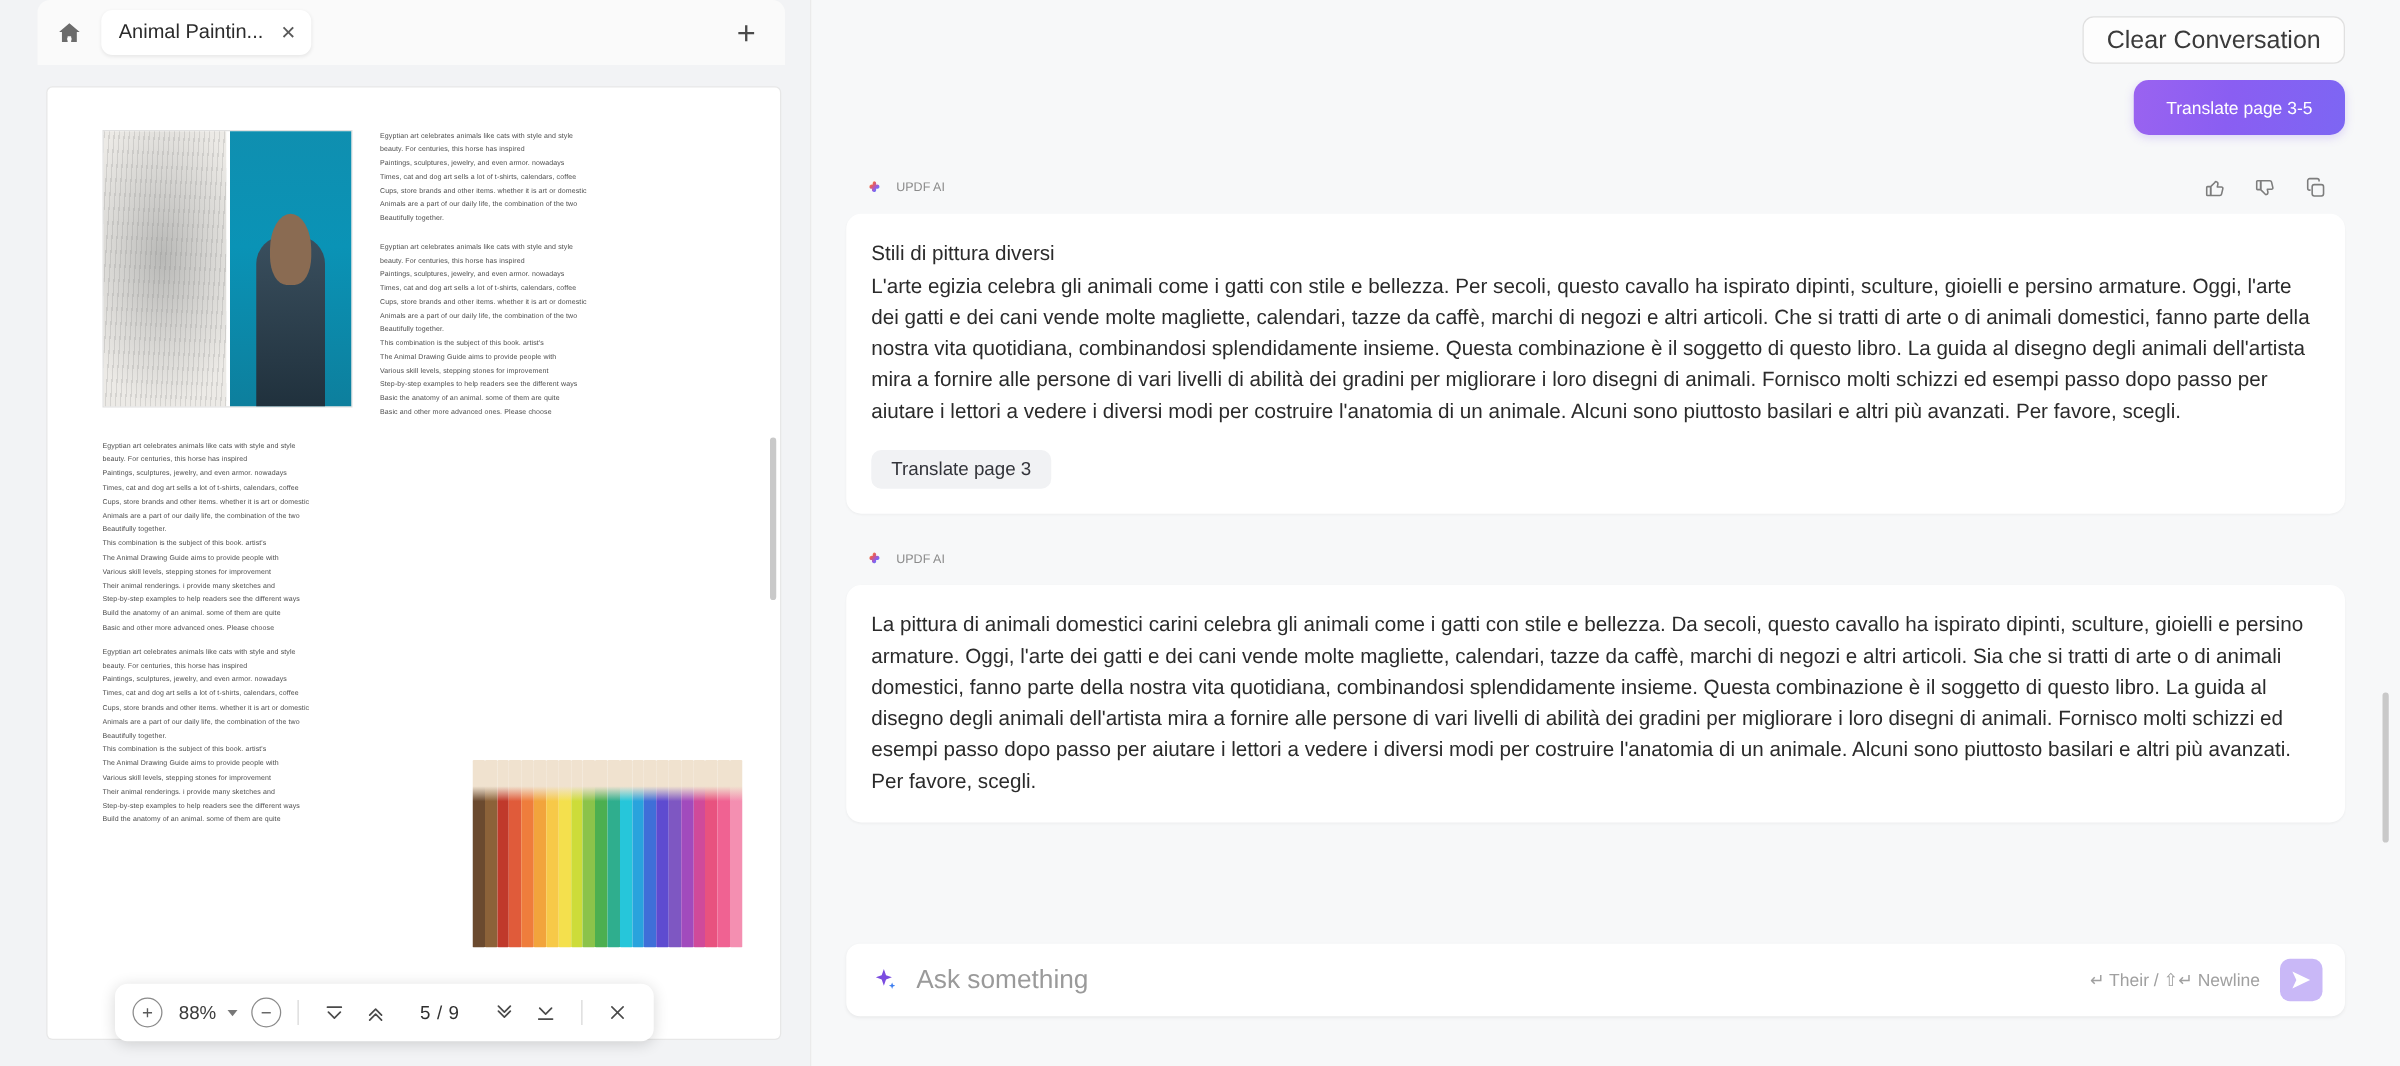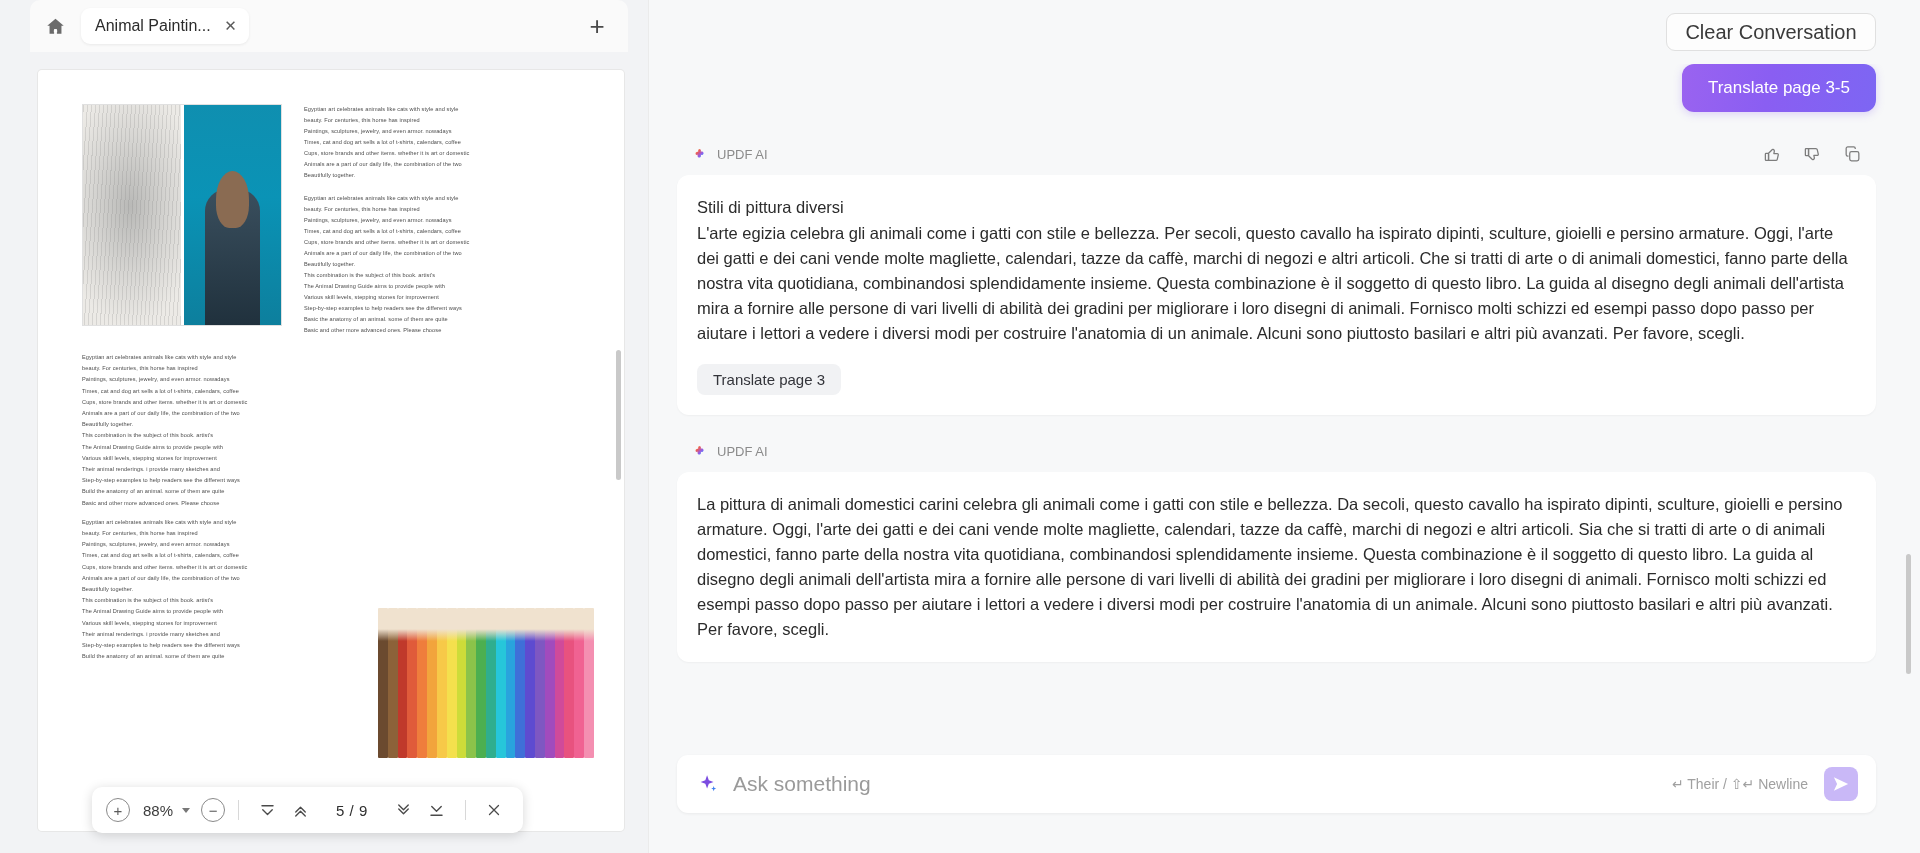--- a/index.html
+++ b/index.html
@@ -211,38 +211,38 @@
   .chat-scrollbar {
     position: absolute; right: 9px; top: 490px;
     width: 5px; height: 120px;
     background: #c9c9c9; border-radius: 3px;
   }
 
   .row-user { display: flex; justify-content: flex-end; margin-bottom: 34px; }
   .bubble-user {
     background: linear-gradient(100deg, #9a63f0 0%, #8a5ef2 45%, #7d66f3 100%);
     color: #ffffff;
-    font-size: 17px;
+    font-size: 14px;
     padding: 14px 26px;
     border-radius: 12px;
     box-shadow: 0 2px 8px rgba(130,90,240,.25);
   }
 
   .row-ai { margin-bottom: 16px; }
   .ai-label-row {
     display: flex; align-items: center;
     padding-left: 16px;
     margin-bottom: 12px;
     position: relative;
   }
   .updf-logo {
     width: 17px; height: 17px; margin-right: 7px;
     flex: 0 0 17px;
   }
-  .ai-name { font-size: 13px; color: #8b8b8b; }
+  .ai-name { font-size: 10px; color: #8b8b8b; }
   .ai-actions {
     position: absolute; right: 14px; top: 50%;
     transform: translateY(-50%);
     display: flex; gap: 20px;
   }
   .act-ico {
     width: 20px; height: 20px; color: #7d7d7d; cursor: pointer;
     display: flex; align-items: center; justify-content: center;
   }
 

